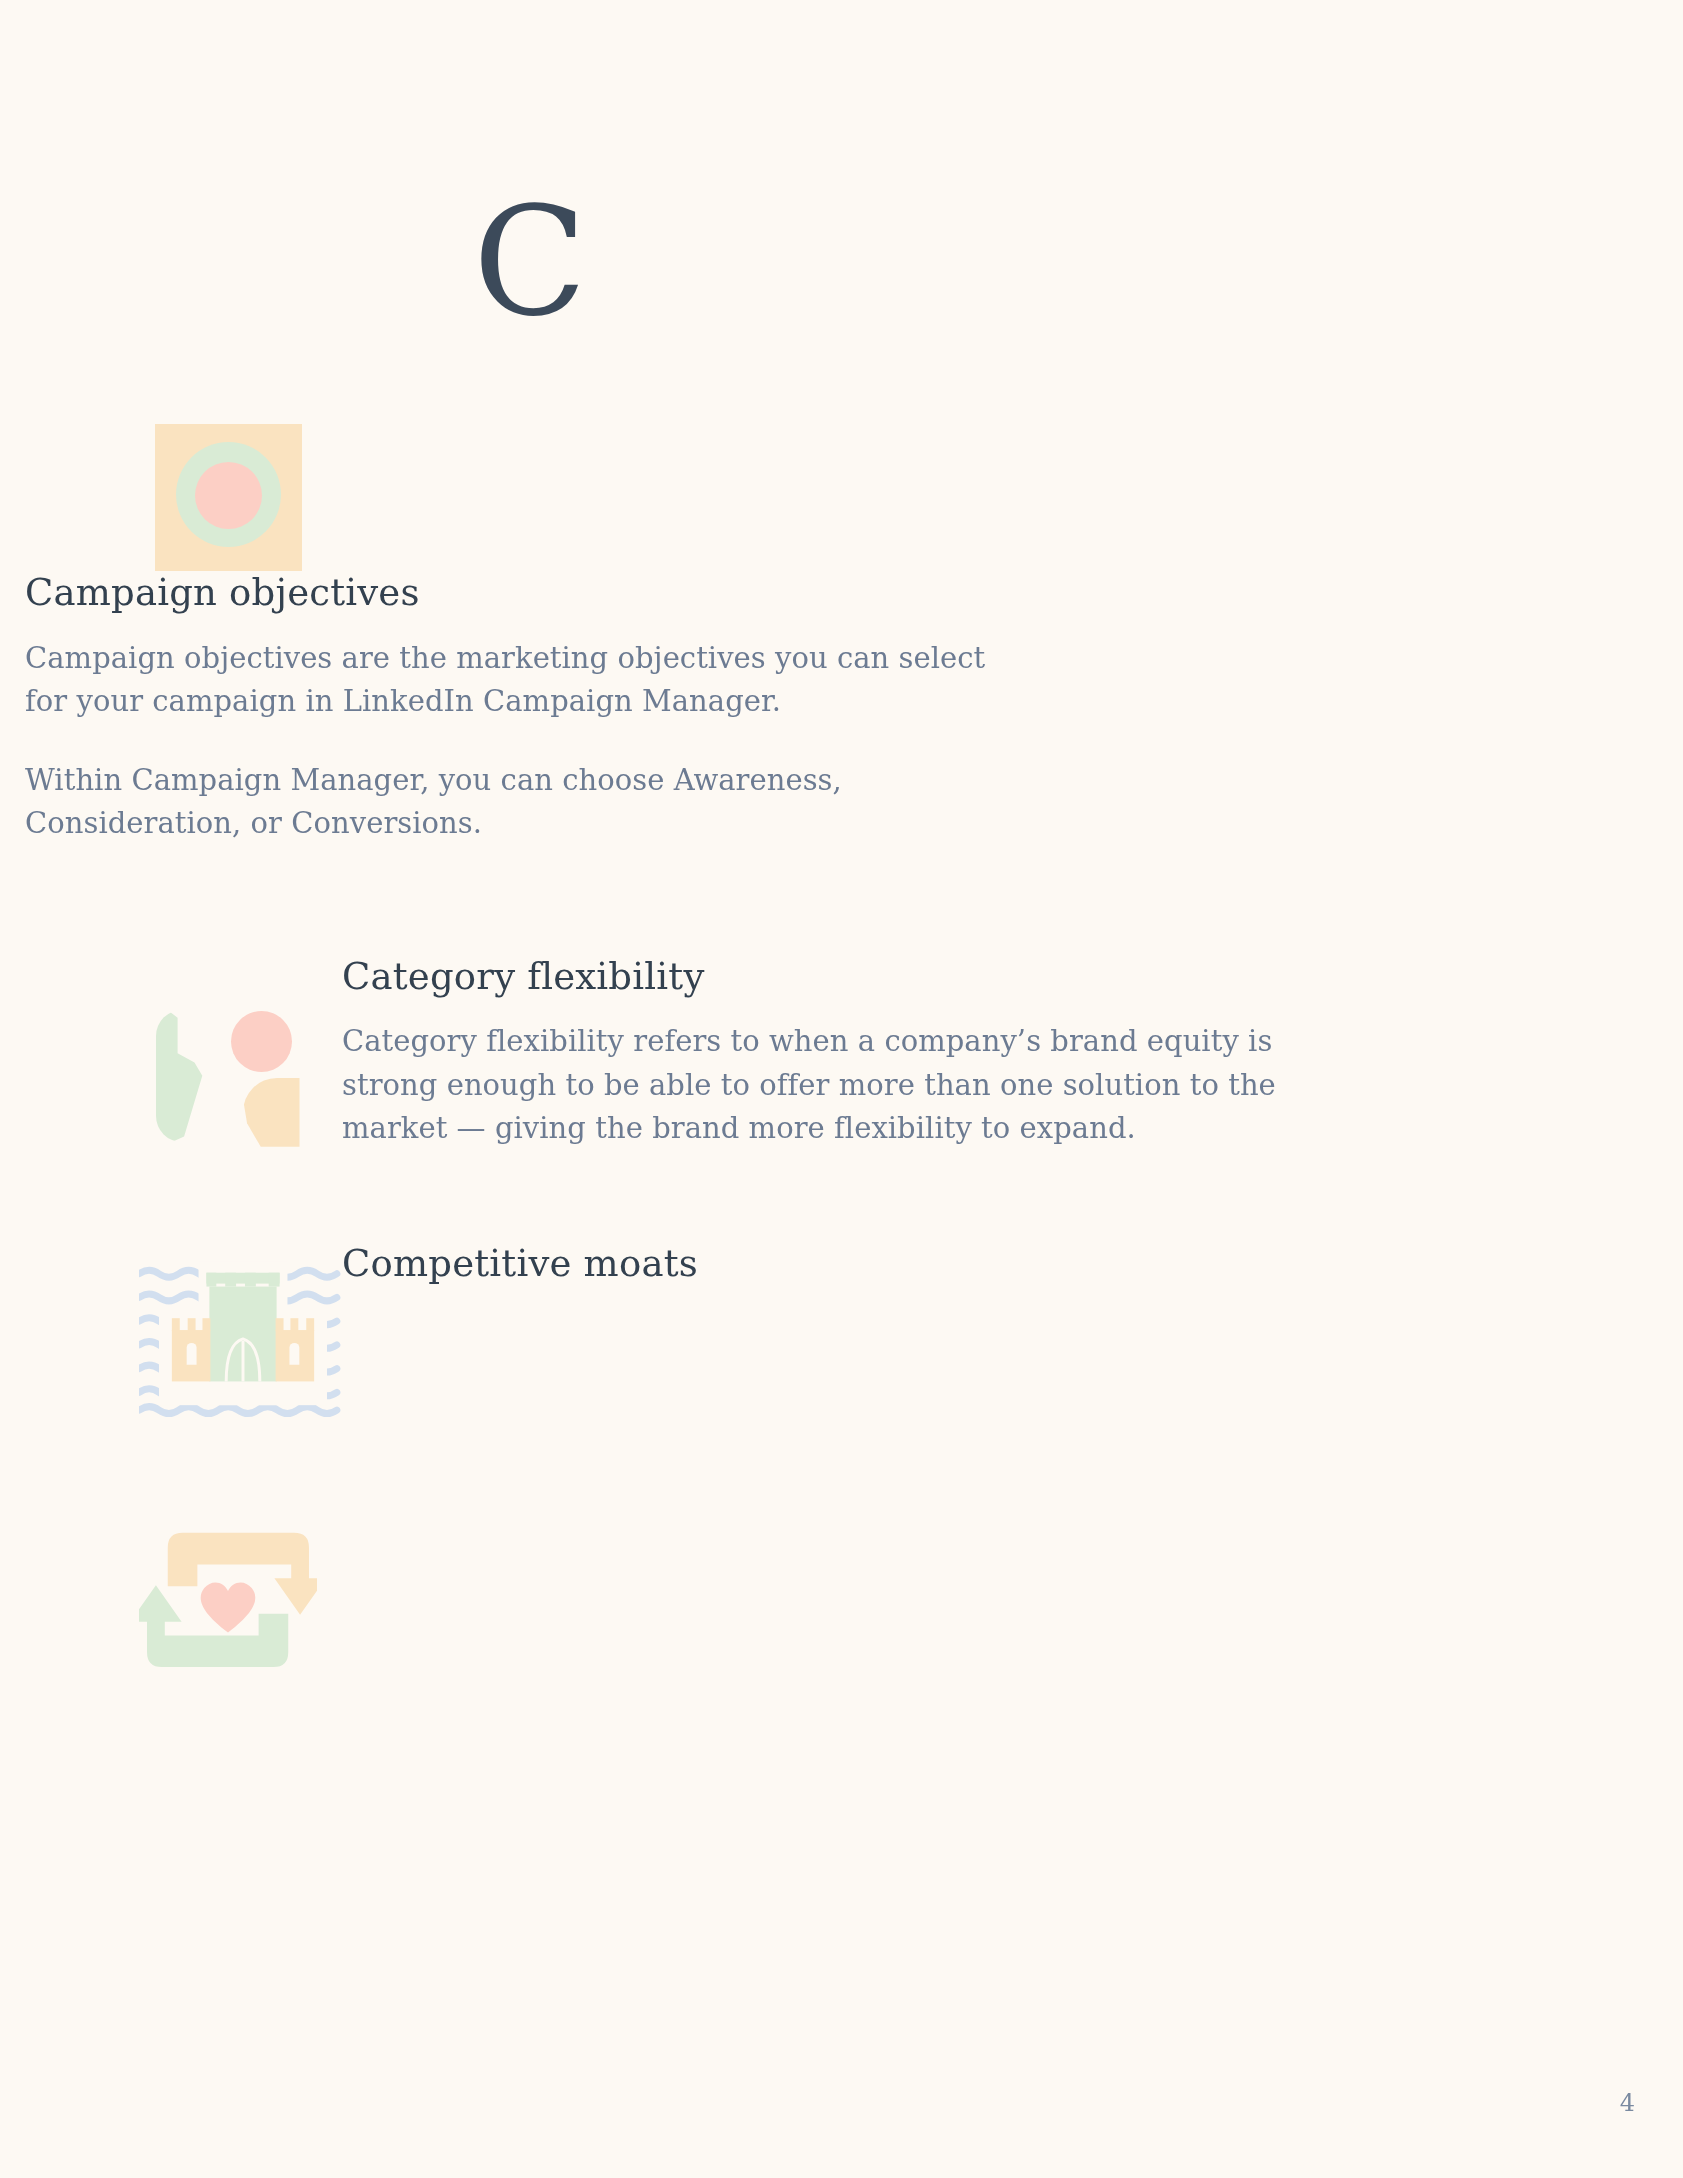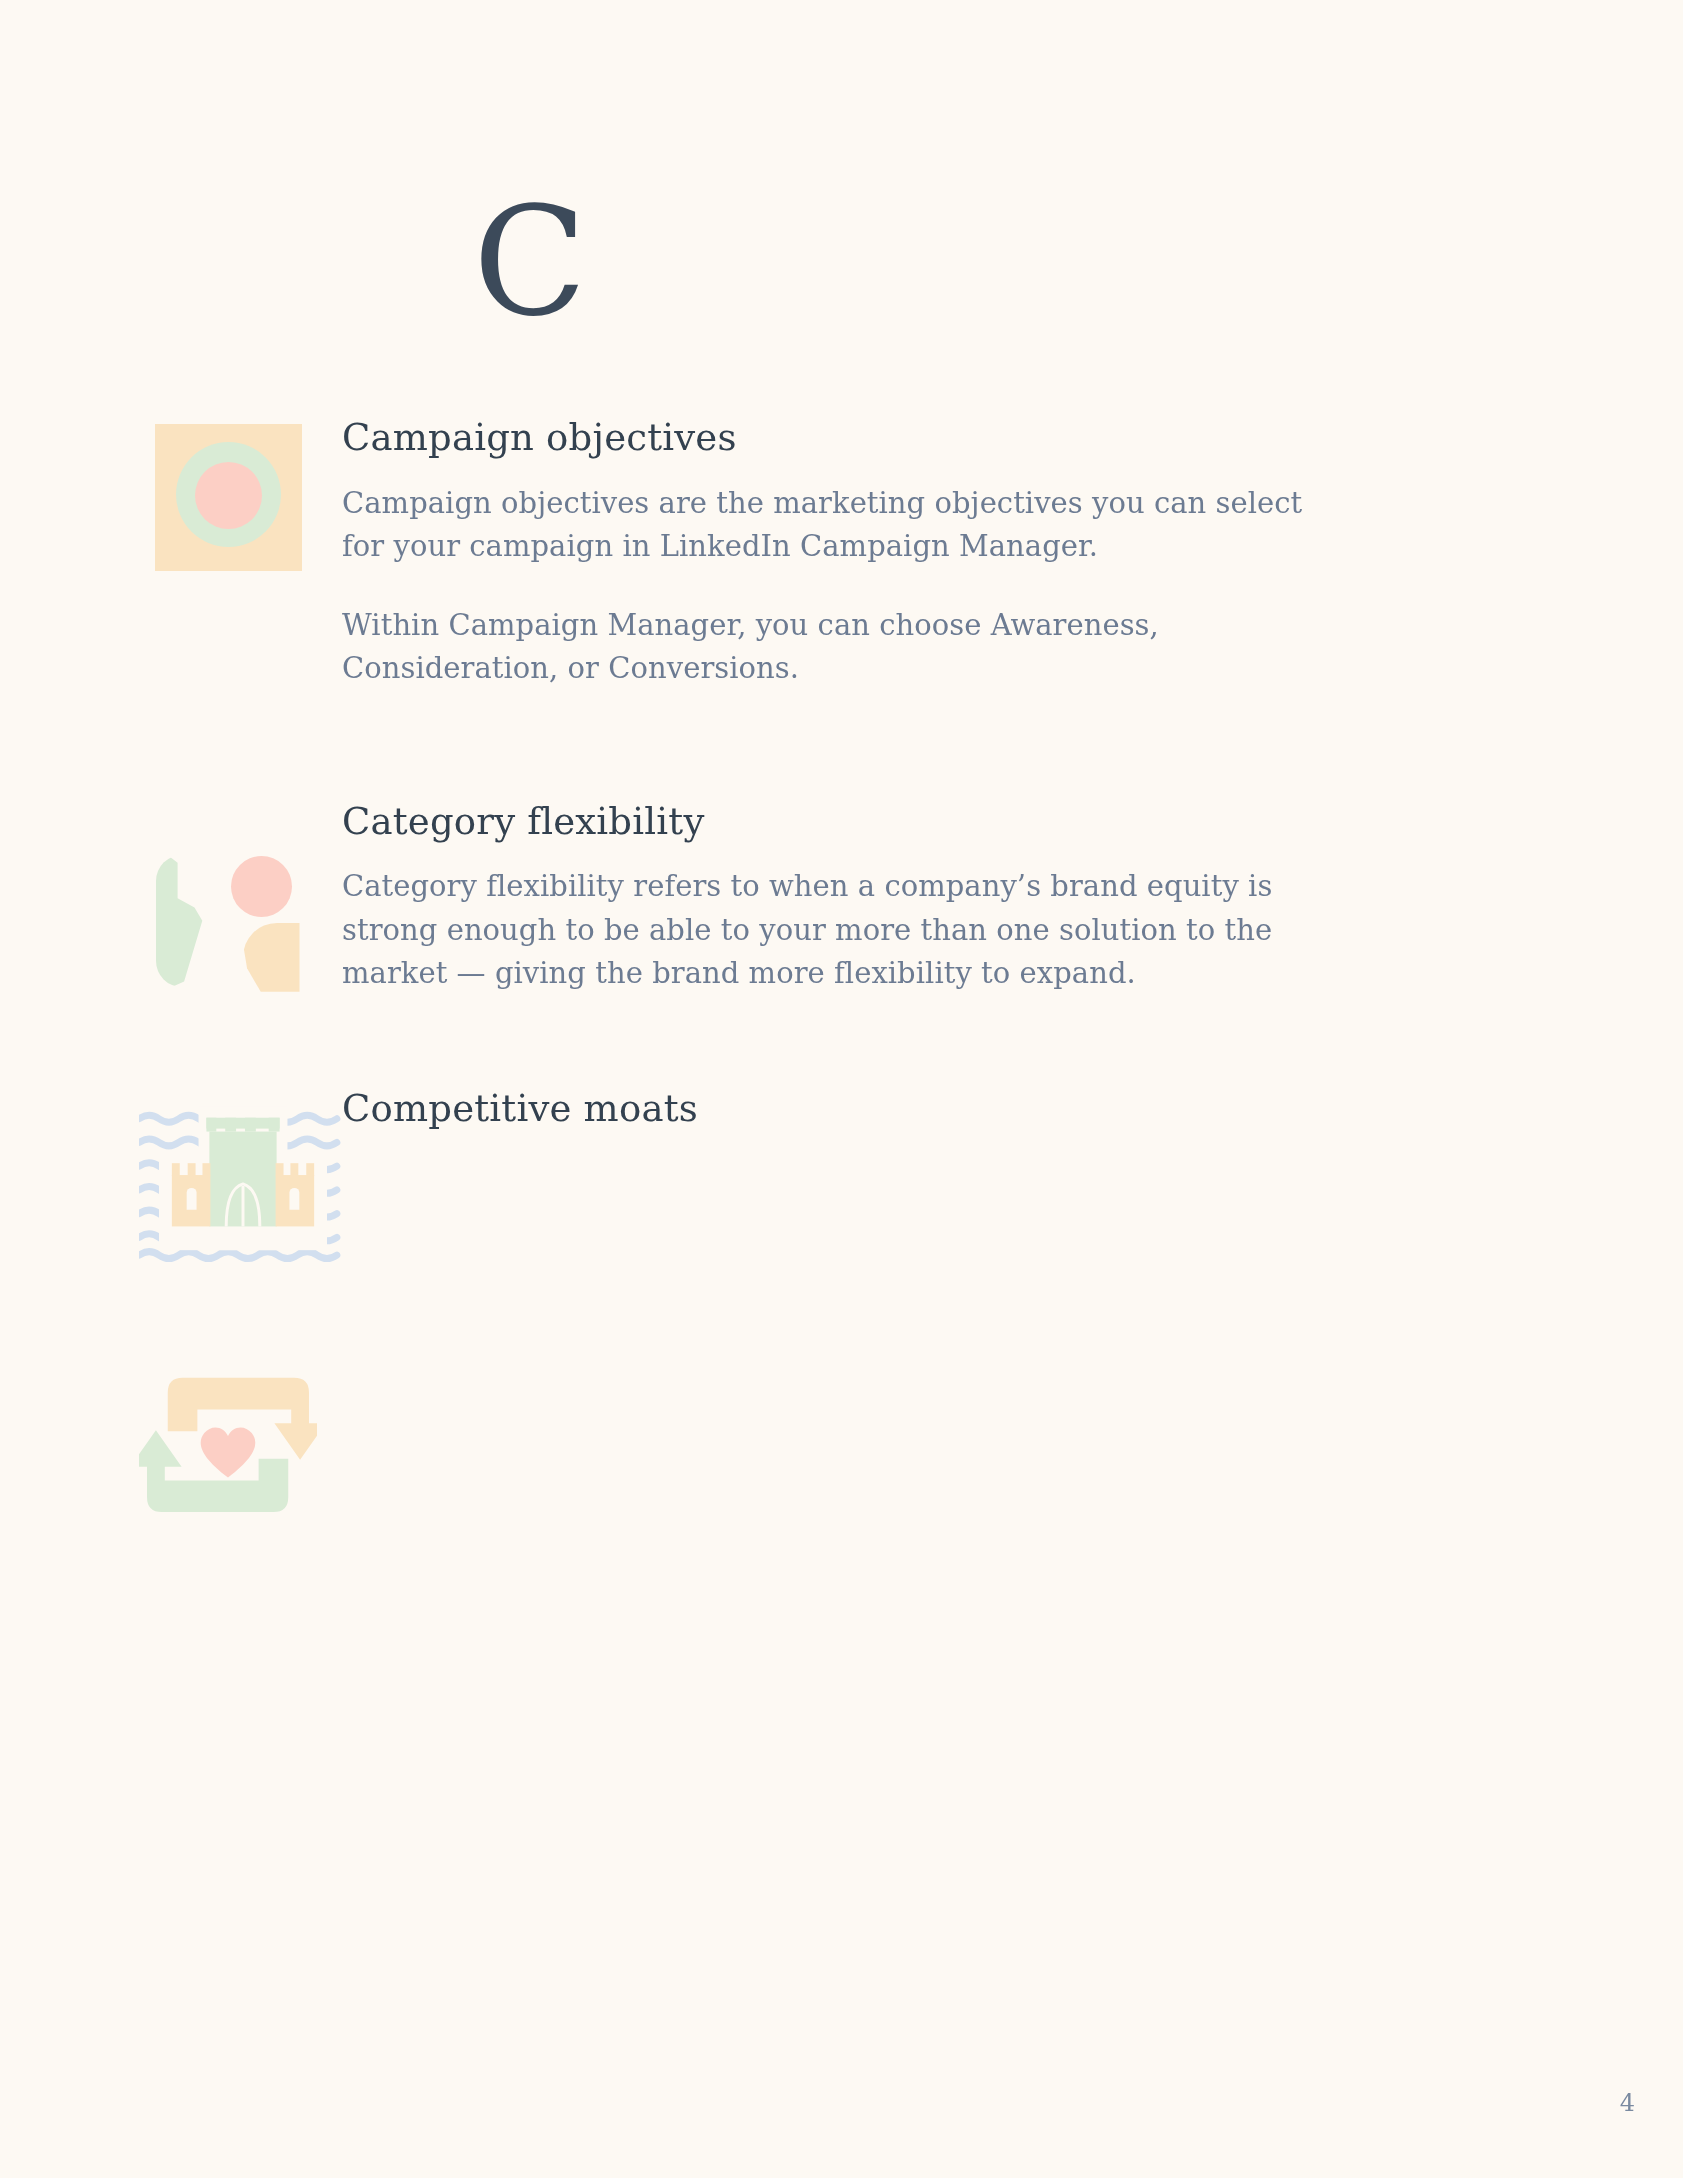--- a/index.html
+++ b/index.html
@@ -66,21 +66,21 @@
     font-weight:400;
     color:#6C7B92;
     line-height:1.5;
     letter-spacing:0.05px;
     margin-top:22px;
     max-width:1000px;
   }
   .entry-para + .entry-para { margin-top:35px; }
 
   
-  .entry.e1 { margin-bottom:109px; }
+  .entry.e1 { margin-bottom:109px;flex-direction:column; }
   .entry.e2 { margin-bottom:91px;align-items:flex-end; }
   .entry.e3 { margin-bottom:91px; }
 
   
   .icon-wrap { position:relative; }
   .ico-target {
     width:147px; height:147px;
     background:#FAE3C0;
     position:relative;
   }
@@ -170,21 +170,21 @@
     <div class="entry e2">
       <div class="entry-icon">
         <div class="ico-shapes">
           <div class="blob"></div>
           <div class="dot"></div>
           <div class="wedge"></div>
         </div>
       </div>
       <div class="entry-body">
         <h2 class="entry-title">Category flexibility</h2>
-        <p class="entry-para">Category flexibility refers to when a company’s brand equity is strong enough to be able to your more than one solution to the market — giving the brand more flexibility to expand.</p>
+        <p class="entry-para">Category flexibility refers to when a company’s brand equity is strong enough to be able to offer more than one solution to the market — giving the brand more flexibility to expand.</p>
       </div>
     </div>
 
     <div class="entry e3">
       <div class="entry-icon">
         <div class="ico-castle">
           <svg class="waves" width="208" height="168" viewBox="0 0 210 170">
             <g stroke="#D2DFEF" stroke-width="7" fill="none" stroke-linecap="round">
               <path d="M0 24 q10 -7 20 0 q10 7 20 0 q10 -7 20 0 q10 7 20 0 q10 -7 20 0 q10 7 20 0 q10 -7 20 0 q10 7 20 0 q10 -7 20 0 q10 7 20 0"></path>
               <path d="M0 48 q10 -7 20 0 q10 7 20 0 q10 -7 20 0 q10 7 20 0 q10 -7 20 0 q10 7 20 0 q10 -7 20 0 q10 7 20 0 q10 -7 20 0 q10 7 20 0"></path>

